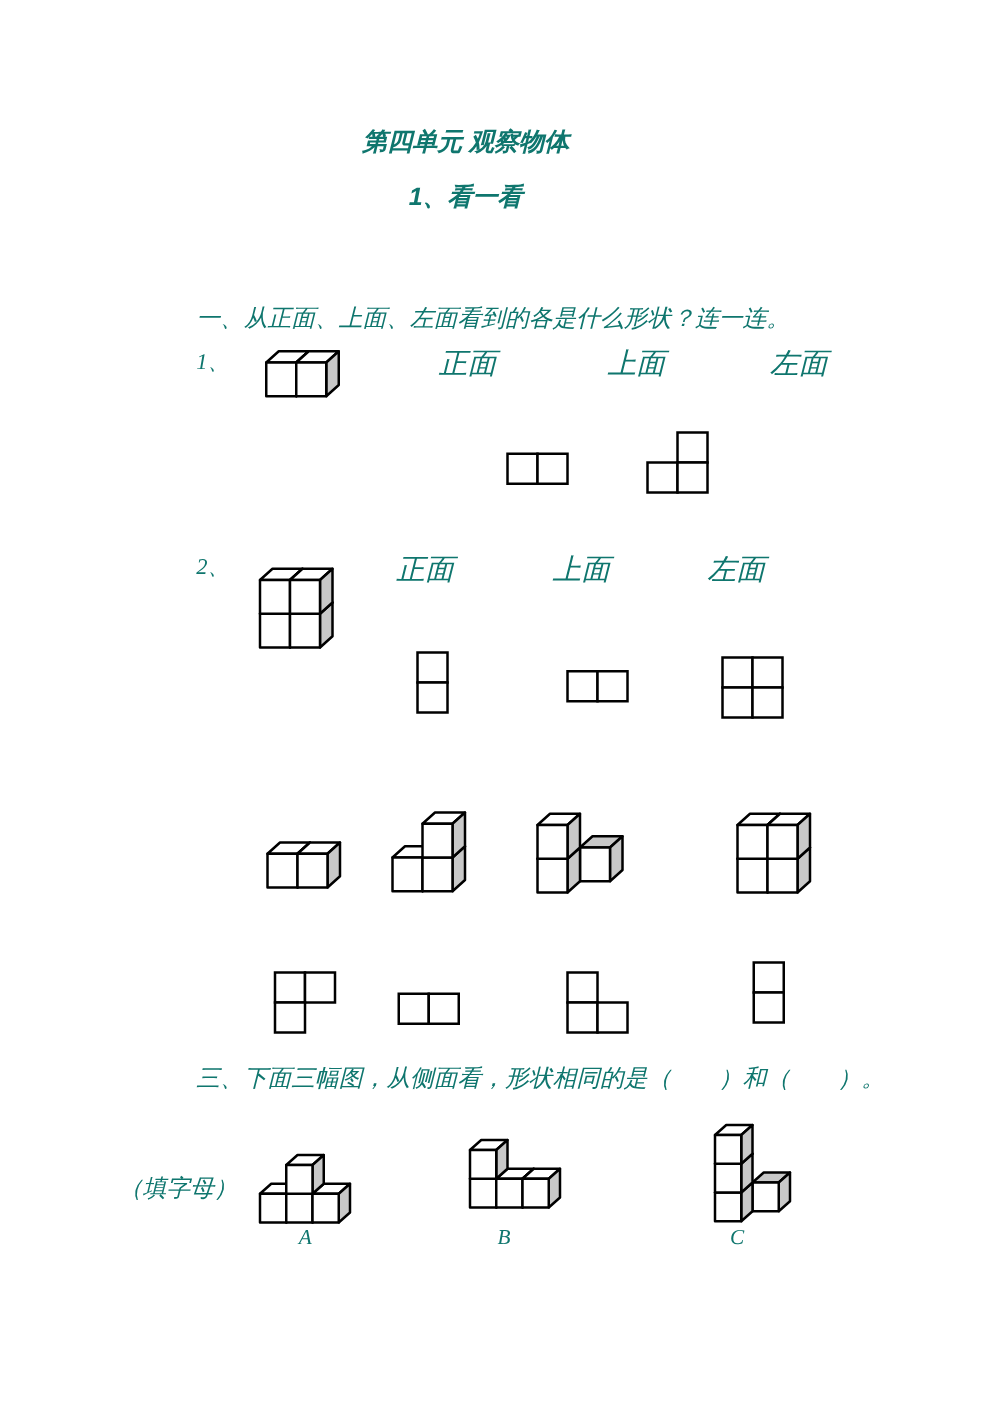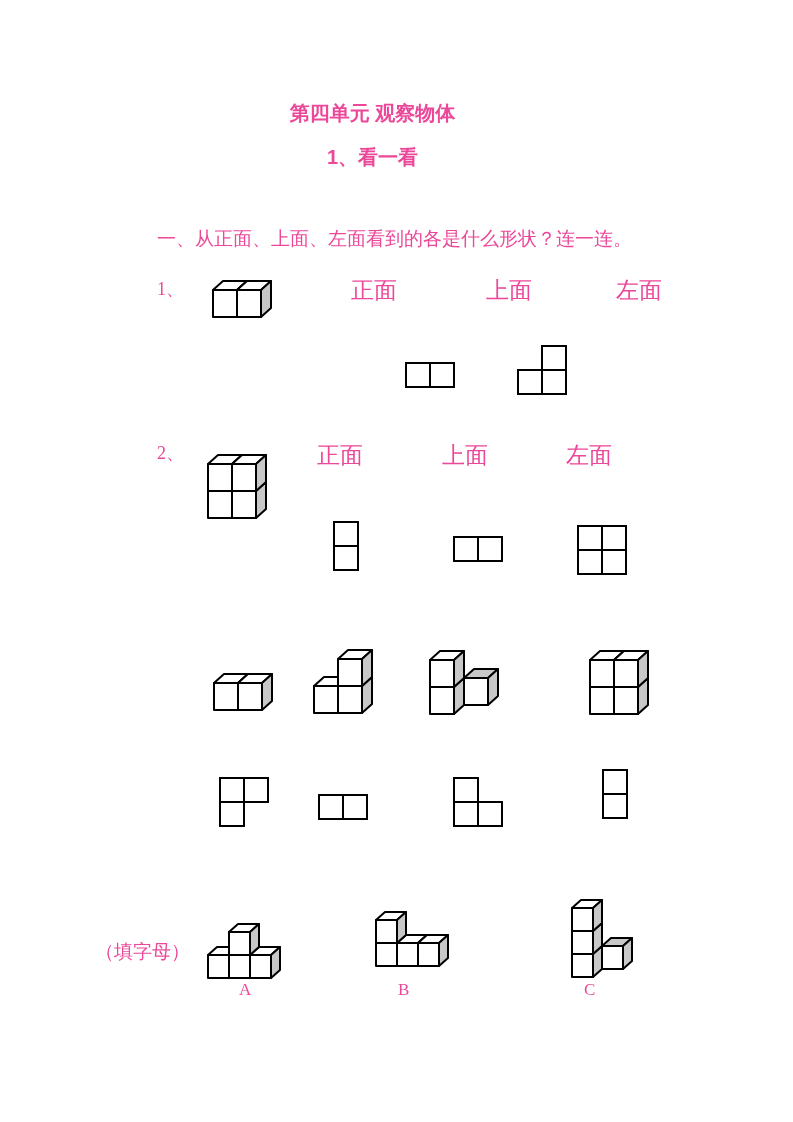--- a/index.html
+++ b/index.html
@@ -1,41 +1,42 @@
 <!DOCTYPE html>
 <html><head>
 <meta charset="utf-8">
 <style>
   * { margin:0; padding:0; box-sizing:border-box; }
   html,body { background:#ffffff; }
   .page {
     position:relative; width:745px; height:1122px; background:#ffffff;
-    font-family:"Liberation Serif","DejaVu Serif",serif; color:#ec4899;
+    font-family:"Liberation Serif","DejaVu Serif",serif; color:#0f766e;
     overflow:hidden;
+    font-style:italic;
   }
   .abs { position:absolute; white-space:nowrap; }
   .heading {
     font-family:"Liberation Sans","DejaVu Sans",sans-serif;
     font-weight:bold; font-size:20px; left:0; right:0; text-align:center;
   }
   .body-text { font-size:19px; line-height:1.2; }
   .num { font-size:18px; }
   .viewlabel { font-size:23px; }
   .abc { font-size:17px; }
   .fig svg, .shape svg { display:block; }
 </style>
 </head>
 <body>
 
 <div class="page">
 
   <div class="abs heading" style="top:100px;">第四单元 观察物体</div>
   <div class="abs heading" style="top:144px;">1、看一看</div>
 
-  <div class="abs body-text" style="left:157px; top:228px;">一、从正面、上面、左面看到的各是什么形状？连一连。</div>
+  <div class="abs body-text" style="left:157px; top:245px;">一、从正面、上面、左面看到的各是什么形状？连一连。</div>
 
   <div class="abs num" style="left:157px; top:277px;">1、</div>
   <div class="abs fig" style="left:211px; top:279px;">
       <svg width="62" height="40" viewBox="0 0 62 40">
         <polygon points="2,11 12,2 36,2 26,11" fill="#ffffff" stroke="#000000" stroke-width="2" stroke-linejoin="round"></polygon>
         <polygon points="26,11 36,2 36,29 26,38" fill="#c8c8c8" stroke="#000000" stroke-width="2" stroke-linejoin="round"></polygon>
         <rect x="2" y="11" width="24" height="27" fill="#ffffff" stroke="#000000" stroke-width="2" stroke-linejoin="round"></rect>
         <polygon points="26,11 36,2 60,2 50,11" fill="#ffffff" stroke="#000000" stroke-width="2" stroke-linejoin="round"></polygon>
         <polygon points="50,11 60,2 60,29 50,38" fill="#c8c8c8" stroke="#000000" stroke-width="2" stroke-linejoin="round"></polygon>
         <rect x="26" y="11" width="24" height="27" fill="#ffffff" stroke="#000000" stroke-width="2" stroke-linejoin="round"></rect>
@@ -175,20 +176,21 @@
         <rect x="26" y="26" width="24" height="24" fill="#ffffff" stroke="#000000" stroke-width="2"></rect>
       </svg>
     </div>
   <div class="abs shape" style="left:601px; top:768px;">
       <svg width="28" height="52" viewBox="0 0 28 52">
         <rect x="2" y="2" width="24" height="24" fill="#ffffff" stroke="#000000" stroke-width="2"></rect>
         <rect x="2" y="26" width="24" height="24" fill="#ffffff" stroke="#000000" stroke-width="2"></rect>
       </svg>
     </div>
 
+  <div class="abs body-text" style="left:157px; top:853px;">三、下面三幅图，从侧面看，形状相同的是（　　）和（　　）。</div>
   <div class="abs body-text" style="left:95px; top:897px;margin-top:44px;">（填字母）</div>
 
   <div class="abs fig" style="left:206px; top:922px;">
       <svg width="76" height="58" viewBox="0 0 76 58">
         <polygon points="2,33 11,25 32,25 23,33" fill="#ffffff" stroke="#000000" stroke-width="2" stroke-linejoin="round"></polygon>
         <polygon points="23,33 32,25 32,48 23,56" fill="#c8c8c8" stroke="#000000" stroke-width="2" stroke-linejoin="round"></polygon>
         <rect x="2" y="33" width="21" height="23" fill="#ffffff" stroke="#000000" stroke-width="2" stroke-linejoin="round"></rect>
         <polygon points="23,33 32,25 53,25 44,33" fill="#ffffff" stroke="#000000" stroke-width="2" stroke-linejoin="round"></polygon>
         <polygon points="44,33 53,25 53,48 44,56" fill="#c8c8c8" stroke="#000000" stroke-width="2" stroke-linejoin="round"></polygon>
         <rect x="23" y="33" width="21" height="23" fill="#ffffff" stroke="#000000" stroke-width="2" stroke-linejoin="round"></rect>

